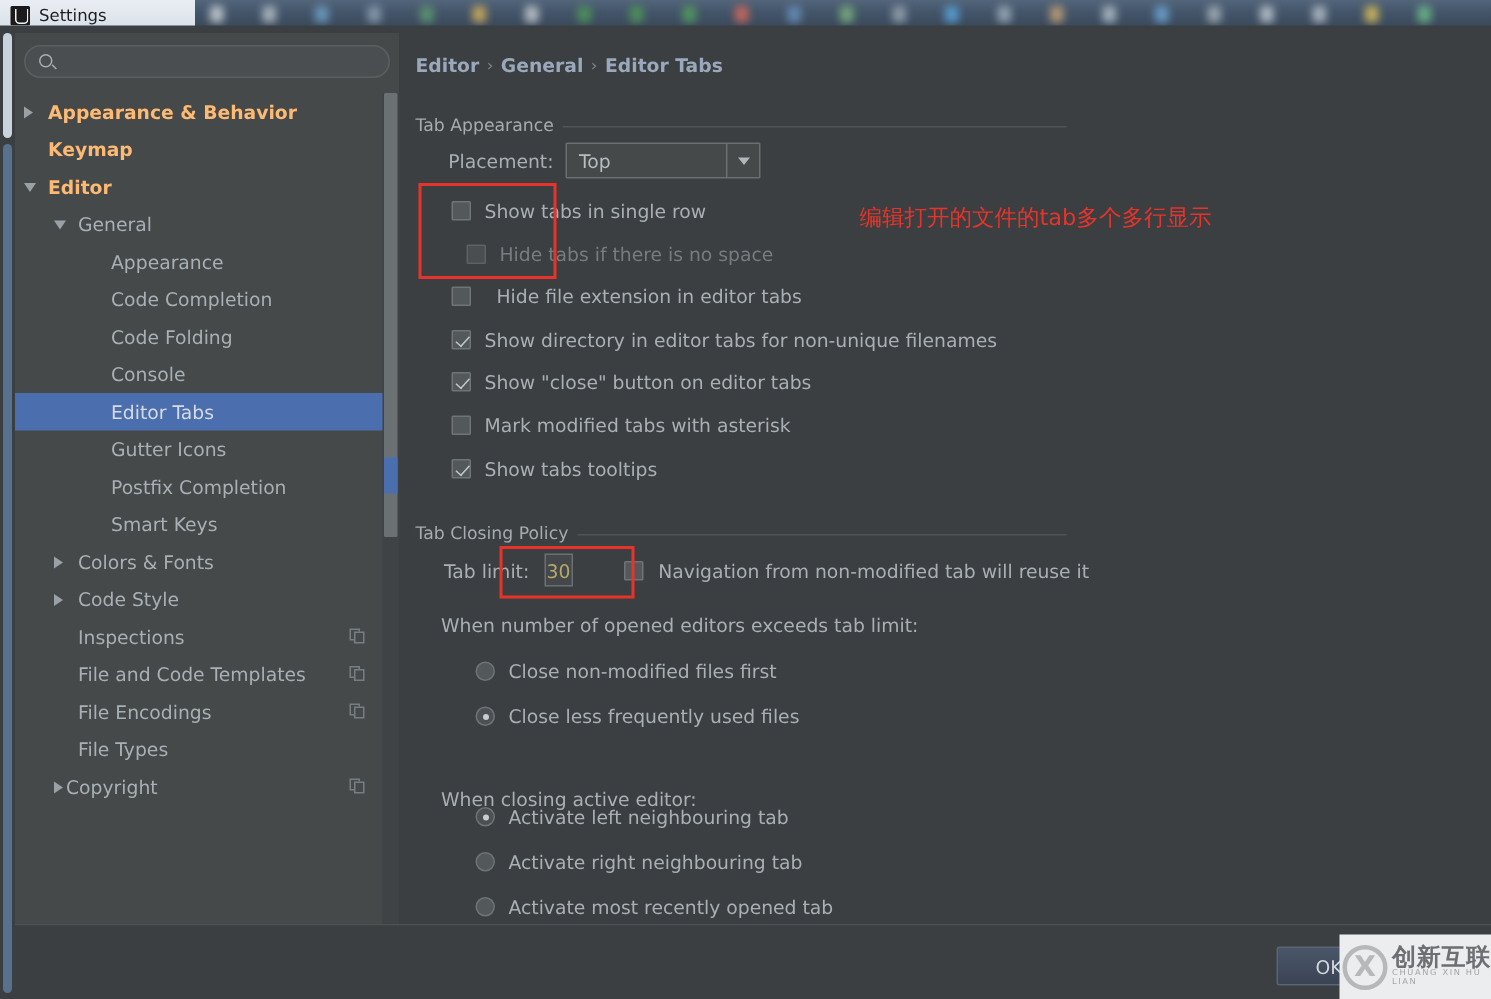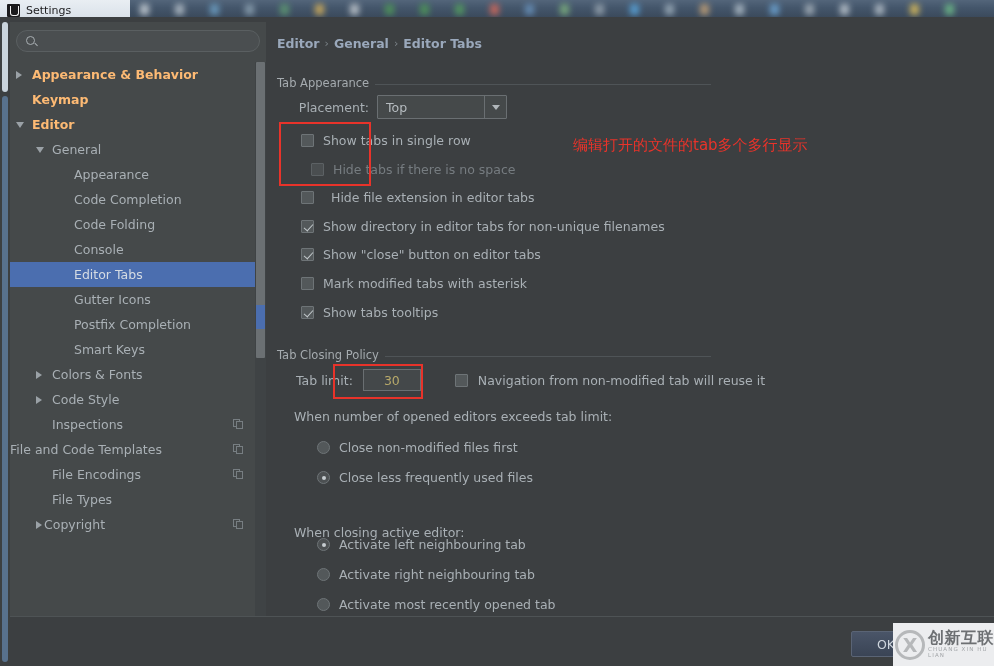--- a/index.html
+++ b/index.html
@@ -196,21 +196,21 @@
     width: 22px; height: 22px; border-left: 1px solid #6a6f72;
     display: flex; align-items: center; justify-content: center;
   }
   .caret {
     width: 0; height: 0; border-style: solid;
     border-width: 5px 4px 0 4px;
     border-color: #b0b6ba transparent transparent transparent;
   }
   
   .numfield {
-    width: 58px; height: 22px; border: 1px solid #6a6f72; background: #44484a;
+    width: 19px; height: 22px; border: 1px solid #6a6f72; background: #44484a;
     display: flex; align-items: center; justify-content: center;
     font-size: 12.5px; color: #b7a96a; font-family: "DejaVu Sans", sans-serif;
   }
 
   
   .annot-box {
     position: absolute; border: 2px solid #e8332a; background: transparent;
     pointer-events: none;
   }
   .annot-text {
@@ -353,21 +353,21 @@
           <span class="ti-label" style="margin-left: 42px;">Code Style</span>
         </div>
         <div class="tree-item">
           <span class="ti-label" style="margin-left: 42px;">Inspections</span>
           <span class="copy-ico">
             <i></i>
             <i></i>
           </span>
         </div>
         <div class="tree-item">
-          <span class="ti-label" style="">File and Code Templates</span>
+          <span class="ti-label" style="margin-left: 42px;">File and Code Templates</span>
           <span class="copy-ico">
             <i></i>
             <i></i>
           </span>
         </div>
         <div class="tree-item">
           <span class="ti-label" style="margin-left: 42px;">File Encodings</span>
           <span class="copy-ico">
             <i></i>
             <i></i>

